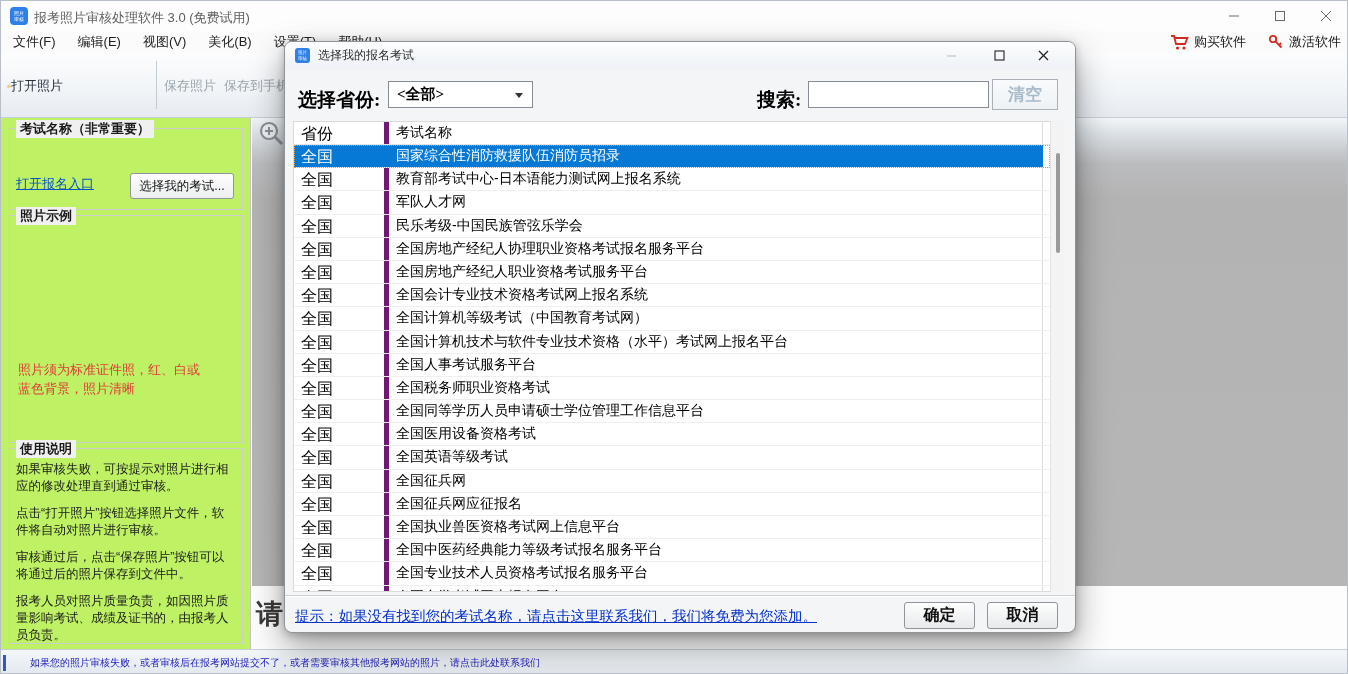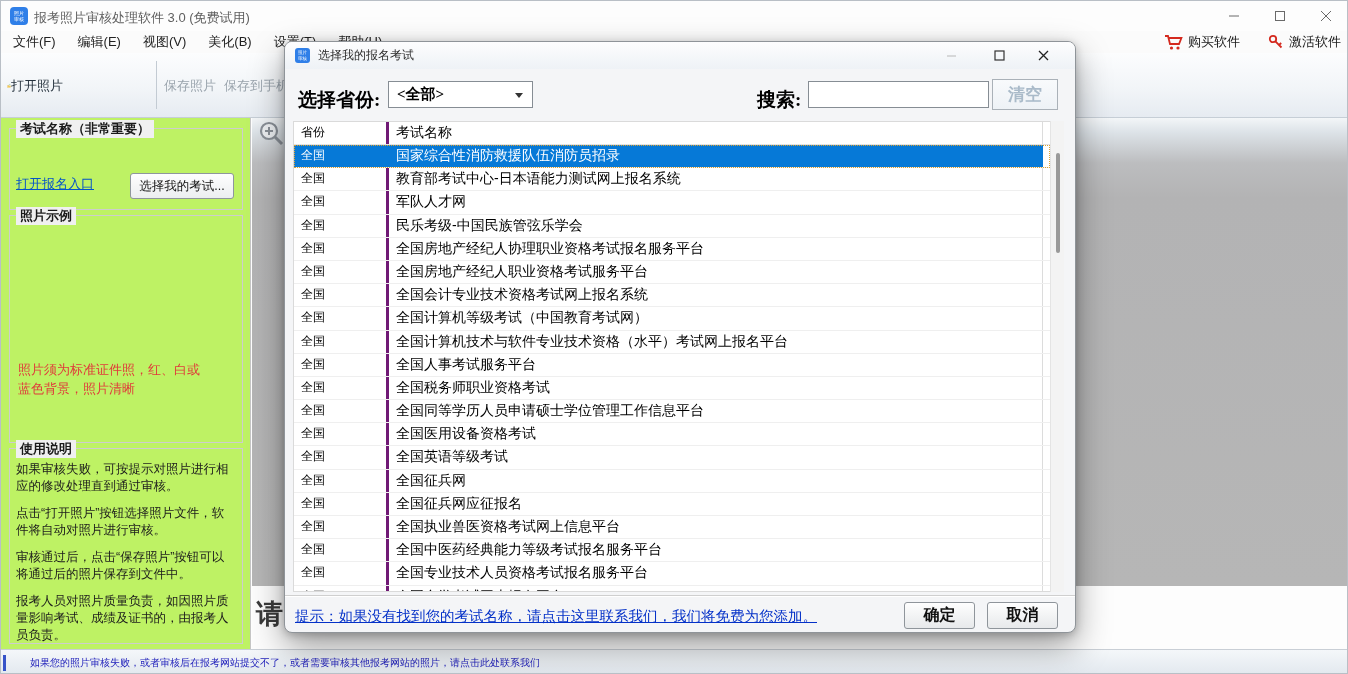--- a/index.html
+++ b/index.html
@@ -7,21 +7,21 @@
   body { font-family:"Liberation Sans","DejaVu Sans",sans-serif; background:#e9e9e9; overflow:hidden; }
   #app { position:relative; width:1348px; height:674px; background:#fff; border:1px solid #b9bfc6; overflow:hidden; }
 
   
   .titlebar { position:absolute; left:0; top:0; width:1348px; height:30px; background:#fdfdfd; }
   .app-ico { position:absolute; left:9px; top:6px; width:18px; height:18px; border-radius:4px; background:#2f7fe8; color:#fff; font-size:5px; line-height:6px; text-align:center; padding-top:3px; }
   .win-title { position:absolute; left:33px; top:8px; font-size:13px; color:#5f5f5f; }
   .wctl { position:absolute; top:0; width:46px; height:30px; display:flex; align-items:center; justify-content:center; }
   .menubar { position:absolute; left:0; top:30px; width:1348px; height:22px; background:#fbfbfb; display:flex; align-items:center; }
   .menu-item { font-size:13px; color:#222; padding:2px 11px; }
-  .menubar-right { position:absolute; right:6px; top:30px; height:22px; display:flex; align-items:center; gap:28px; }
+  .menubar-right { position:absolute; right:6px; top:30px; height:22px; display:flex; align-items:center; gap:22px; }
   .chrome-link { display:flex; align-items:center; gap:5px; font-size:13px; color:#1a1a1a; }
   .toolbar { position:absolute; left:0; top:52px; width:1348px; height:65px; background:linear-gradient(180deg,#fcfdfe 0%,#f2f5f8 55%,#e6ebf1 100%); border-bottom:1px solid #c6ced6; }
   .tbtn { position:absolute; top:3px; height:59px; display:flex; flex-direction:row; align-items:center; justify-content:space-between; padding:3px 2px 2px; }
   .tbtn .tlabel { font-size:13px; color:#25313d; white-space:nowrap; }
   .tbtn.disabled .tlabel { color:#9aa4ad; }
   .tsep { position:absolute; top:8px; width:1px; height:48px; background:#c3cbd3; }
 
   
   .left-panel { position:absolute; left:0; top:117px; width:250px; height:531px; background:#bef264; border-right:1px solid #c6c6c6; }
   .gbox { position:absolute; left:8px; width:234px; border:1px solid #cdcdcd; }
@@ -52,21 +52,21 @@
   .dropdown { position:absolute; left:103px; top:39px; width:145px; height:27px; background:#fff; border:1px solid #868d94; display:flex; align-items:center; }
   .dropdown .dval { font-size:15px; margin-left:8px; color:#000; }
   .caret { position:absolute; right:9px; top:11px; width:0; height:0; border-left:4px solid transparent; border-right:4px solid transparent; border-top:5px solid #333; }
   .search-label { position:absolute; left:472px; top:45px; font-size:19px; color:#000; }
   .search-input { position:absolute; left:523px; top:39px; width:181px; height:27px; border:1px solid #868d94; background:#fff; font-size:15px; padding:0 6px; outline:none; }
   .clear-btn { position:absolute; left:707px; top:37px; width:66px; height:31px; background:linear-gradient(180deg,#f8fafc,#eef2f6); border:1px solid #aab1b8; font-size:17px; color:#a9bac9; display:flex; align-items:center; justify-content:center; }
 
   .table-wrap { position:absolute; left:8px; top:79px; width:757px; height:471px; background:#fff; border:1px solid #dadada; border-right:none; overflow:hidden; }
   .t-head { display:flex; height:23px; border-bottom:1px solid #e3e3e3; }
   .t-row { display:flex; height:23.2px; border-bottom:1px solid #efefef; background:#fff; }
-  .c1 { width:95px; flex:0 0 95px; border-right:3px solid #701a75; font-size:12px; color:#000; padding:2px 0 8px 7px; white-space:nowrap; overflow:hidden; }
+  .c1 { width:95px; flex:0 0 95px; border-right:5px solid #701a75; font-size:16px; color:#000; padding:2px 0 8px 7px; white-space:nowrap; overflow:hidden; }
   .c2 { flex:0 0 654px; width:654px; border-right:1px solid #dcdcdc; font-size:14px; color:#000; padding:2px 0 12px 7px; white-space:nowrap; overflow:hidden; }
   .t-row.sel .c1, .t-row.sel .c2 { background:var(--sel,#0679d7); color:#fff; border-right-color:var(--sel,#0679d7); }
   .t-row.sel { outline:1px dotted #dca232; outline-offset:-1px; }
   .vscroll { position:absolute; left:765px; top:79px; width:14px; height:471px; background:#f3f3f3; border-left:1px solid #e4e4e4; }
   .vthumb { position:absolute; left:5px; top:32px; width:4px; height:100px; background:#9a9a9a; border-radius:2px; }
 
   .dlg-bottom { position:absolute; left:0; top:553px; width:100%; height:39px; border-top:1px solid #cfcfcf; box-shadow:inset 0 1px 0 #ffffff; }
   .tip-link { position:absolute; left:10px; top:11px; font-family:"Liberation Serif","DejaVu Serif",serif; font-size:14.5px; color:#0431c8; text-decoration:underline; white-space:nowrap; }
   .dlg-btn { position:absolute; top:6px; width:71px; height:27px; background:linear-gradient(180deg,#fefefe,#e7e9eb); border:1px solid #8f959b; border-radius:3px; font-family:"Liberation Serif","DejaVu Serif",serif; font-weight:bold; font-size:16px; color:#111; display:flex; align-items:center; justify-content:center; }
   .ok-btn { left:619px; }

